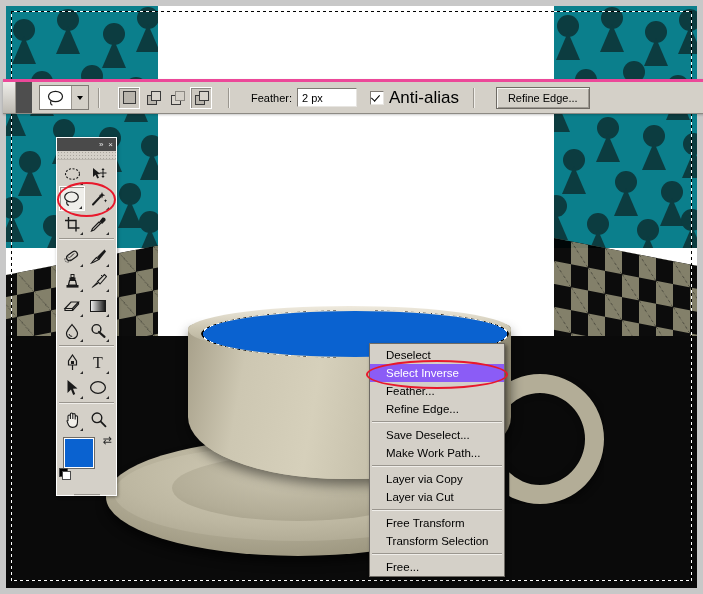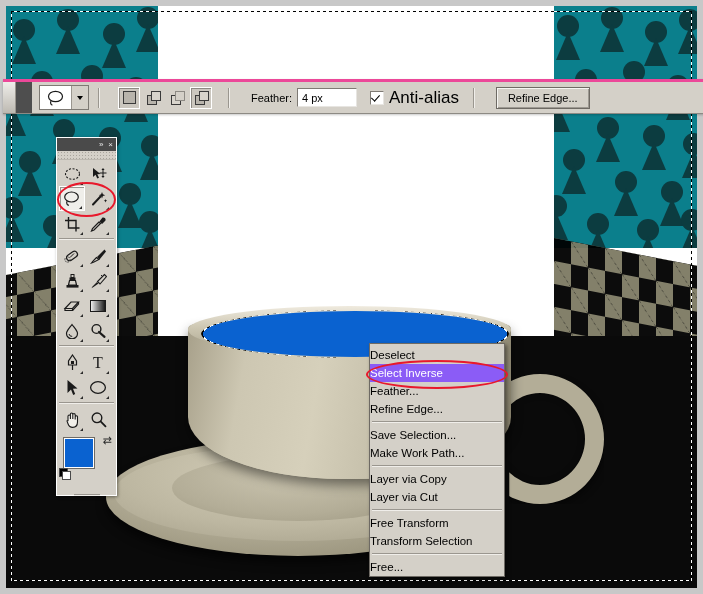--- a/index.html
+++ b/index.html
@@ -304,21 +304,21 @@
     position:absolute;left:369px;top:343px;width:134px;
     background:#d4d0c8;
     border:1px solid #6e6a64;
     box-shadow:2px 2px 4px rgba(0,0,0,.45);
     padding:2px 0 0 0;
     overflow:hidden;
     max-height:251px;
   }
   .cm-item{
     height:18px;display:flex;align-items:center;
-    font-size:11.5px;color:#000;
+    font-size:11.5px;color:#000;padding-left:16px;
   }
   .cm-item.hl{
     background:#8b5cf6;color:#ffffff;
   }
   .cm-sep{
     height:1px;background:#9a968f;border-bottom:1px solid #f0eeea;
     margin:3px 2px 3px 2px;
   }
 
   
@@ -497,21 +497,21 @@
       <div class="sm-sq2">
           <i class="a"></i>
           <i class="b"></i>
         </div>
     </div>
   </div>
 
   <div class="ob-sep" style="margin-left:16px;"></div>
 
   <div class="ob-label">Feather:</div>
-  <div class="ob-input">4 px</div>
+  <div class="ob-input">2 px</div>
 
   <div class="ob-check-wrap">
     <div class="ob-check"></div>
     <div class="ob-check-label">Anti-alias</div>
   </div>
 
   <div class="ob-sep" style="margin-left:14px;"></div>
 
   <div class="ob-button">Refine Edge...</div>
 </div>
@@ -694,21 +694,21 @@
   </div>
   <div class="tb-bottomline"></div>
 </div>
 
 <div id="context-menu">
   <div class="cm-item">Deselect</div>
   <div class="cm-item hl">Select Inverse</div>
   <div class="cm-item">Feather...</div>
   <div class="cm-item">Refine Edge...</div>
   <div class="cm-sep"></div>
-  <div class="cm-item">Save Selection...</div>
+  <div class="cm-item">Save Deselect...</div>
   <div class="cm-item">Make Work Path...</div>
   <div class="cm-sep"></div>
   <div class="cm-item">Layer via Copy</div>
   <div class="cm-item">Layer via Cut</div>
   <div class="cm-sep"></div>
   <div class="cm-item">Free Transform</div>
   <div class="cm-item">Transform Selection</div>
   <div class="cm-sep"></div>
   <div class="cm-item">Free...</div>
 

